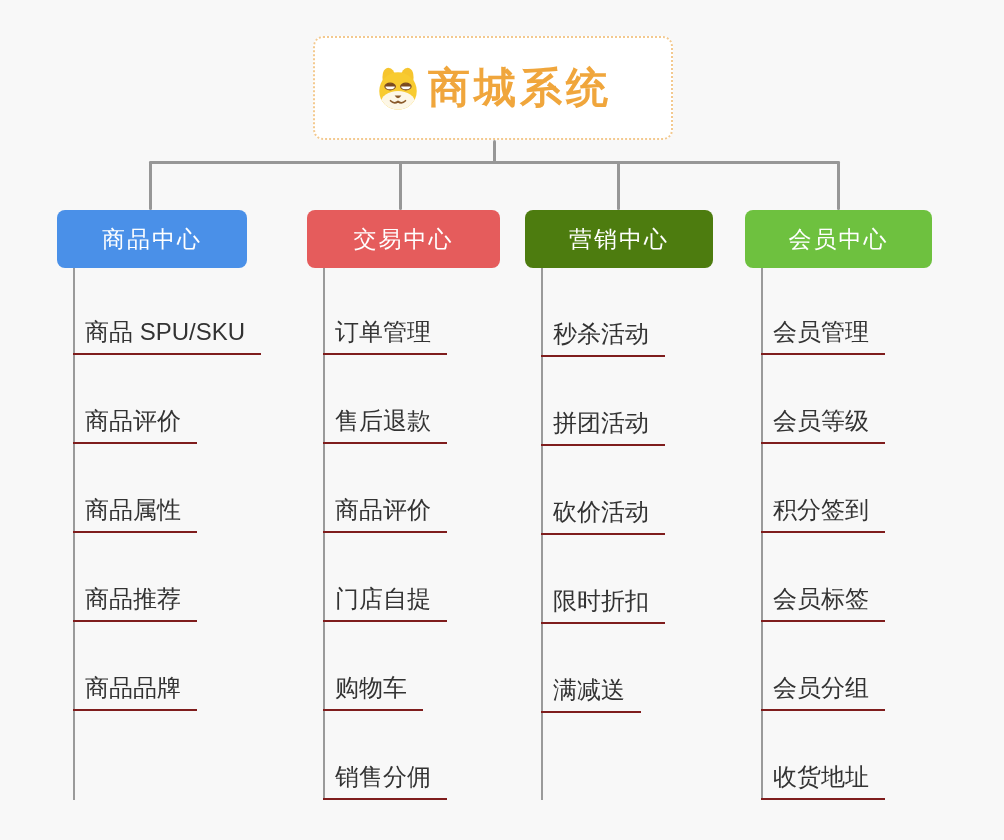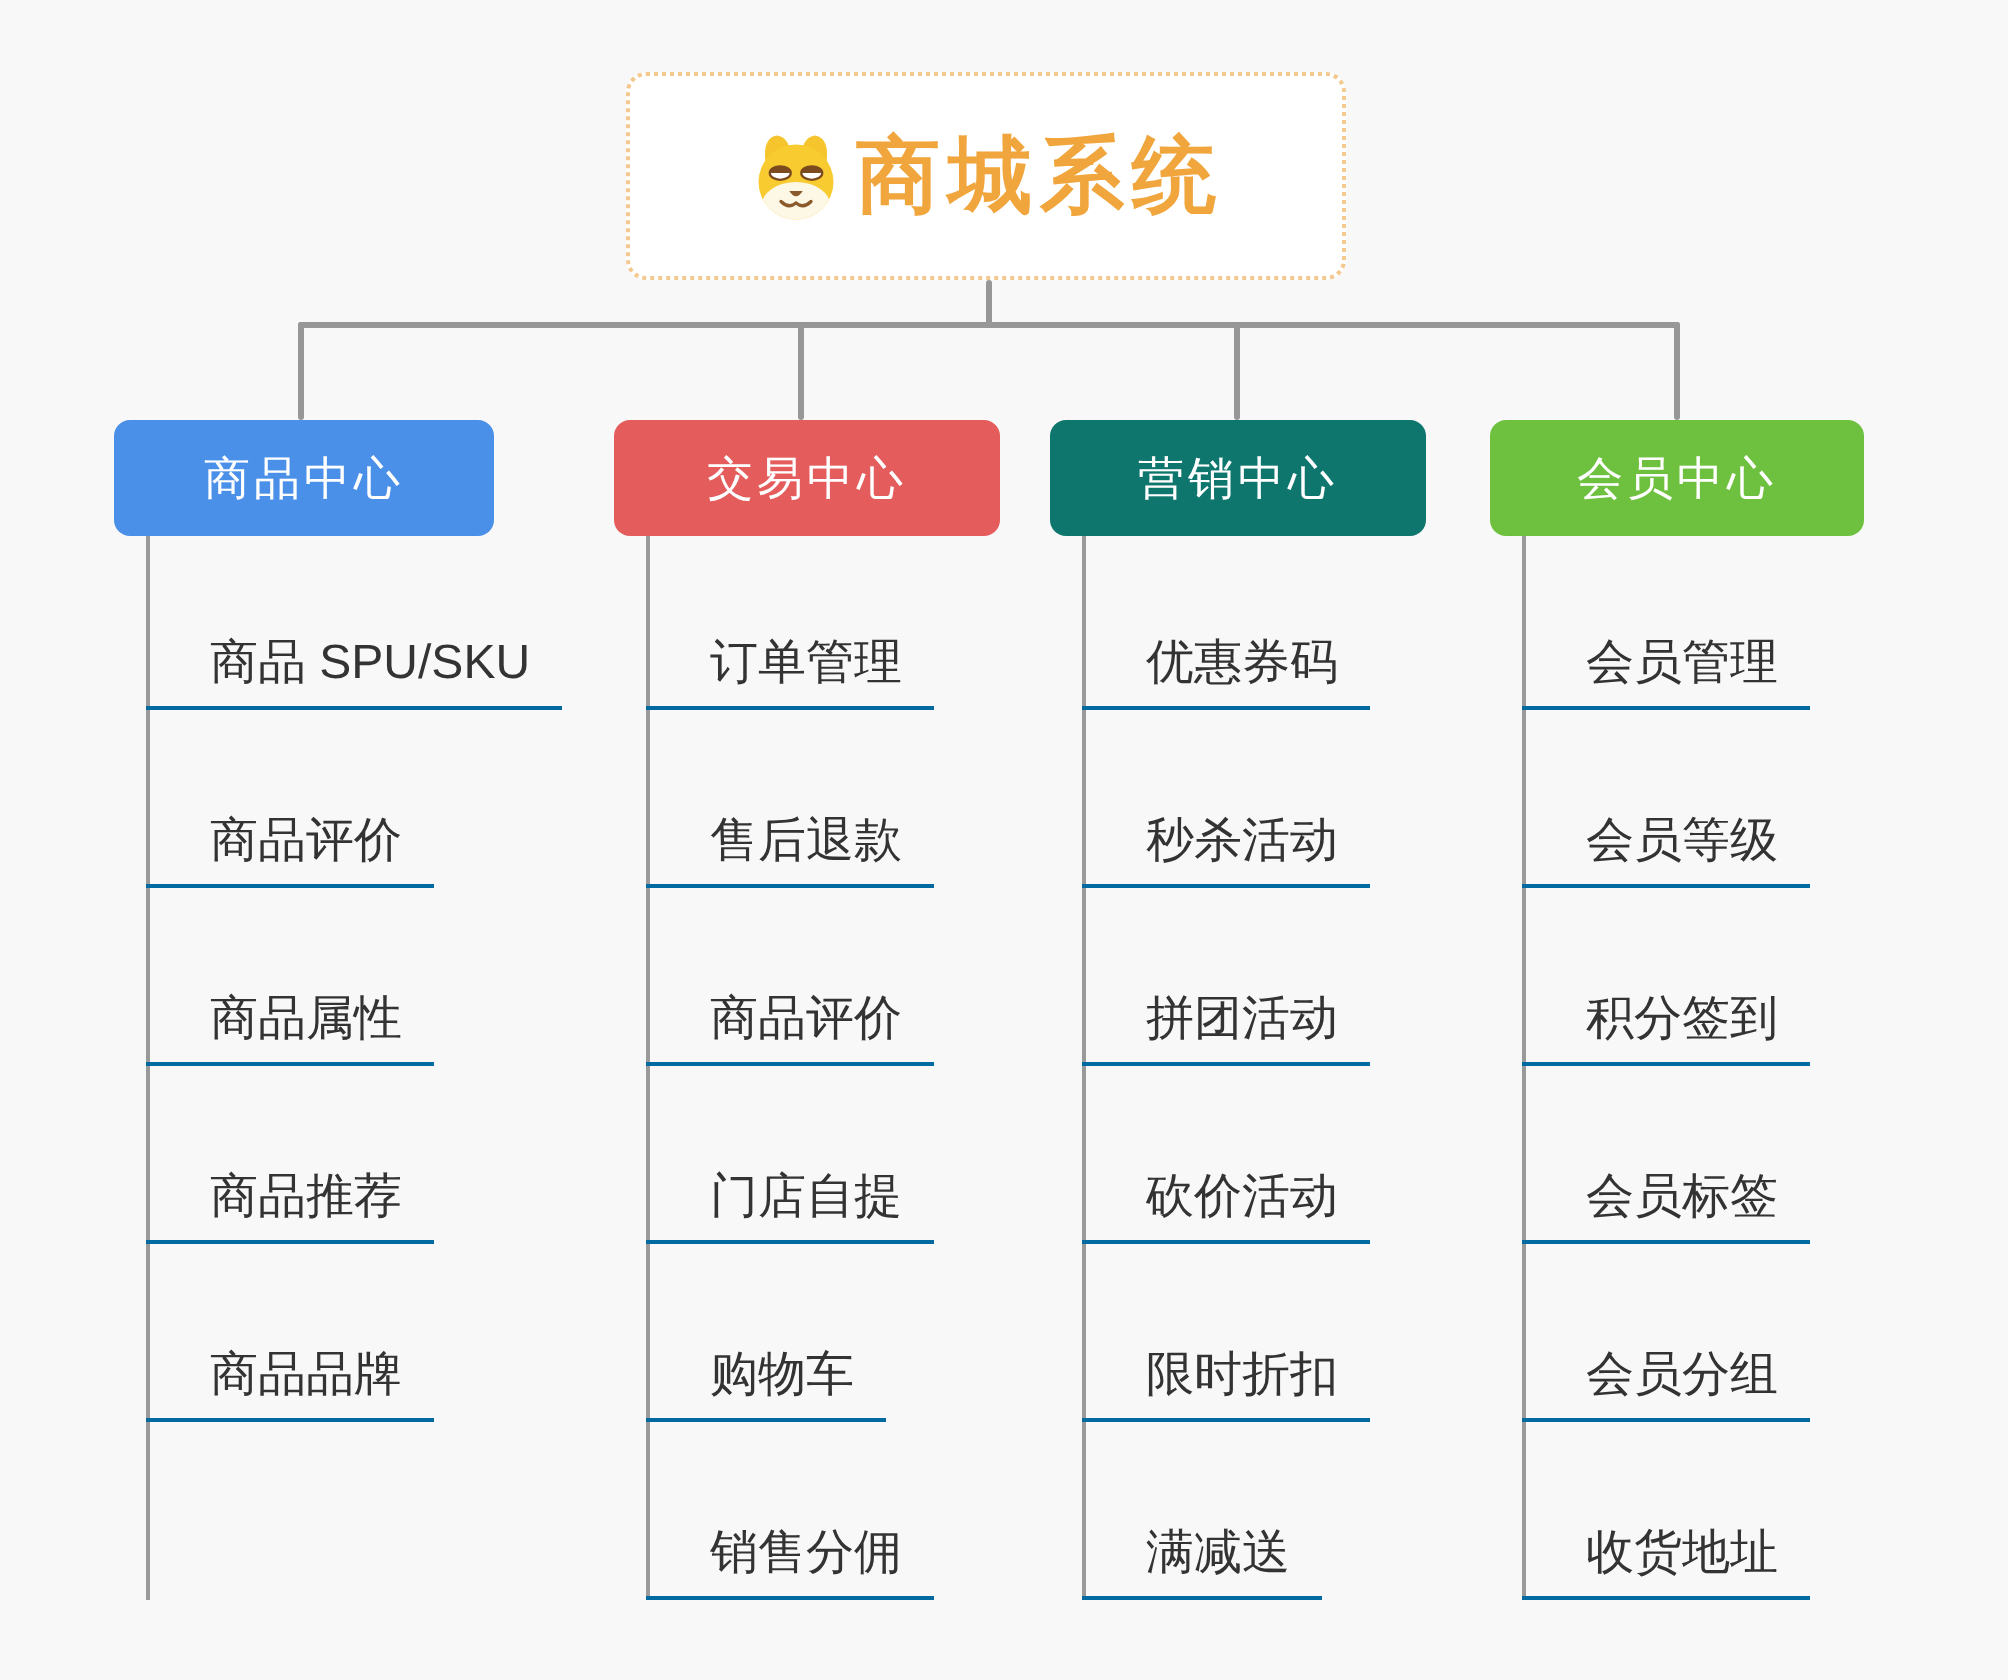--- a/index.html
+++ b/index.html
@@ -31,22 +31,22 @@
     position:relative; z-index:2;
   }
   .trunk {
     position:absolute; left:16px; top:58px; width:2px; height:532px;
     background:#9a9a9a; z-index:1;
   }
   .children { position:absolute; left:0; top:58px; z-index:2; }
   .child-slot { height:89px; display:flex; align-items:flex-end; }
   .child-slot.first { height:87px; }
   .child-label {
-    margin-left:16px; padding:0 16px 7px 32px;
-    border-bottom:2px solid #0369a1;
+    margin-left:16px; padding:0 16px 7px 12px;
+    border-bottom:2px solid #7f1d1d;
     font-size:24px; color:#333333; line-height:1.15;
     white-space:nowrap; width:max-content;
   }
 </style>
 </head>
 <body>
 
 <div class="canvas">
 
   <div class="line" style="left:493px;top:140px;width:3px;height:23px"></div>
@@ -120,28 +120,25 @@
         </div>
         <div class="child-slot">
           <div class="child-label">购物车</div>
         </div>
         <div class="child-slot">
           <div class="child-label">销售分佣</div>
         </div>
       </div>
     </div>
     <div class="branch" style="left: 525px;">
-      <div class="branch-box" style="width: 188px; background: #0f766e;">
+      <div class="branch-box" style="width: 188px; background: #4d7c0f;">
         <span class="branch-label">营销中心</span>
       </div>
       <div class="trunk"></div>
       <div class="children">
-        <div class="child-slot first">
-          <div class="child-label">优惠券码</div>
-        </div>
         <div class="child-slot">
           <div class="child-label">秒杀活动</div>
         </div>
         <div class="child-slot">
           <div class="child-label">拼团活动</div>
         </div>
         <div class="child-slot">
           <div class="child-label">砍价活动</div>
         </div>
         <div class="child-slot">

